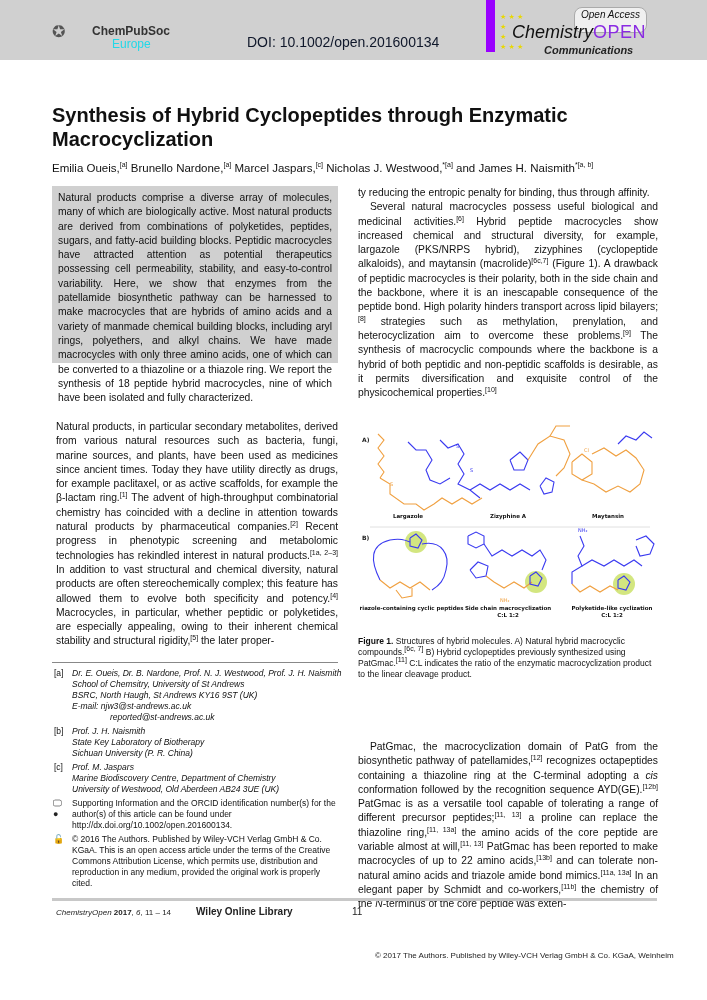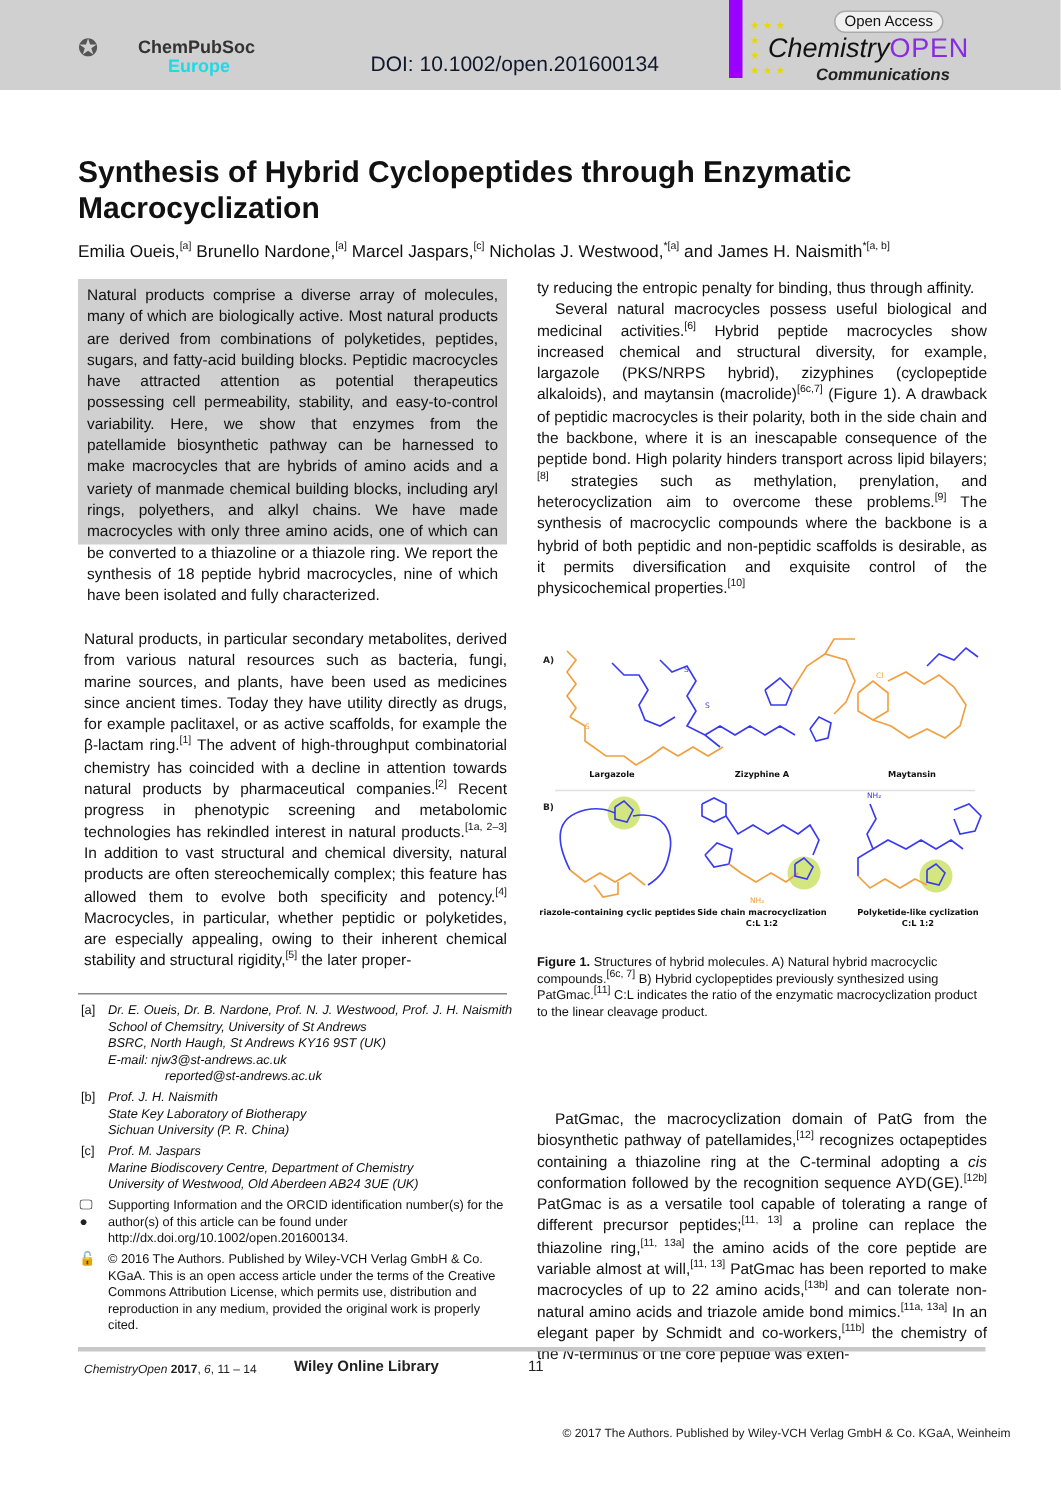--- a/index.html
+++ b/index.html
@@ -1,25 +1,25 @@
 <!DOCTYPE html>
 <html><head>
 <meta charset="utf-8">
 <style>
   * { box-sizing: border-box; margin: 0; padding: 0; }
   body { width: 707px; height: 1000px; background: #fff; font-family: "DejaVu Sans", sans-serif; color: #1a1a1a; position: relative; overflow: hidden; }
   .header { position: absolute; left: 0; top: 0; width: 707px; height: 60px; background: #d0d0d0; }
   .cps { position: absolute; left: 52px; top: 22px; width: 110px; height: 32px; }
   .cps-stars { position: absolute; left: 0; top: 0; font-size: 16px; color: #555; line-height: 20px; }
   .cps-name { position: absolute; left: 40px; top: 2px; font-family: "Liberation Sans", sans-serif; font-size: 12px; font-weight: bold; color: #333; }
-  .cps-eu { position: absolute; left: 60px; top: 15px; font-family: "Liberation Sans", sans-serif; font-size: 12px; font-weight: bold; color: #22d8e8; }
+  .cps-eu { position: absolute; left: 60px; top: 15px; font-family: "Liberation Sans", sans-serif; font-size: 12px; font-weight: normal; color: #22d8e8; }
   .doi { position: absolute; left: 247px; top: 34px; font-family: "Liberation Sans", sans-serif; font-size: 14px; color: #0f172a; }
   .purple-bar { position: absolute; left: 486px; top: 0; width: 9px; height: 52px; background: #9900ff; }
   .co-logo { position: absolute; left: 500px; top: 2px; width: 200px; height: 55px; }
-  .oa-badge { position: absolute; left: 56px; top: 5px; padding: 0 6px; height: 15px; border-radius: 8px; background: #f0f0f0; border: 1px solid #aaa; font-family: "Liberation Sans", sans-serif; font-size: 10px; line-height: 13px; color: #111; }
+  .oa-badge { position: absolute; left: 74px; top: 5px; padding: 0 6px; height: 26px; border-radius: 8px; background: #f0f0f0; border: 1px solid #aaa; font-family: "Liberation Sans", sans-serif; font-style: italic; font-size: 10px; line-height: 13px; color: #111; }
   .co-stars { position: absolute; left: 0; top: 10px; font-size: 7px; color: #e8d800; line-height: 10px; width: 28px; }
   .co-title { position: absolute; left: 12px; top: 20px; font-family: "Liberation Sans", sans-serif; font-style: italic; font-size: 18px; color: #111; }
   .co-title span.open { color: #8a2be2; font-style: normal; letter-spacing: 0.5px; }
   .co-sub { position: absolute; left: 44px; top: 42px; font-family: "Liberation Sans", sans-serif; font-style: italic; font-size: 11px; font-weight: bold; color: #222; }
 
   .title { position: absolute; left: 52px; top: 103px; width: 600px; font-family: "Liberation Sans", sans-serif; font-weight: bold; font-size: 20px; line-height: 24px; color: #111; }
   .authors { position: absolute; left: 52px; top: 162px; font-family: "Liberation Sans", sans-serif; font-size: 11.5px; color: #111; }
   sup { font-size: 7px; vertical-align: super; line-height: 0; }
 
   .abstract { position: absolute; left: 52px; top: 186px; width: 286px; height: 177px; background: #d0d0d0; padding: 5px 6px; font-family: "Liberation Sans", sans-serif; font-size: 10.3px; line-height: 14.3px; text-align: justify; color: #111; }

